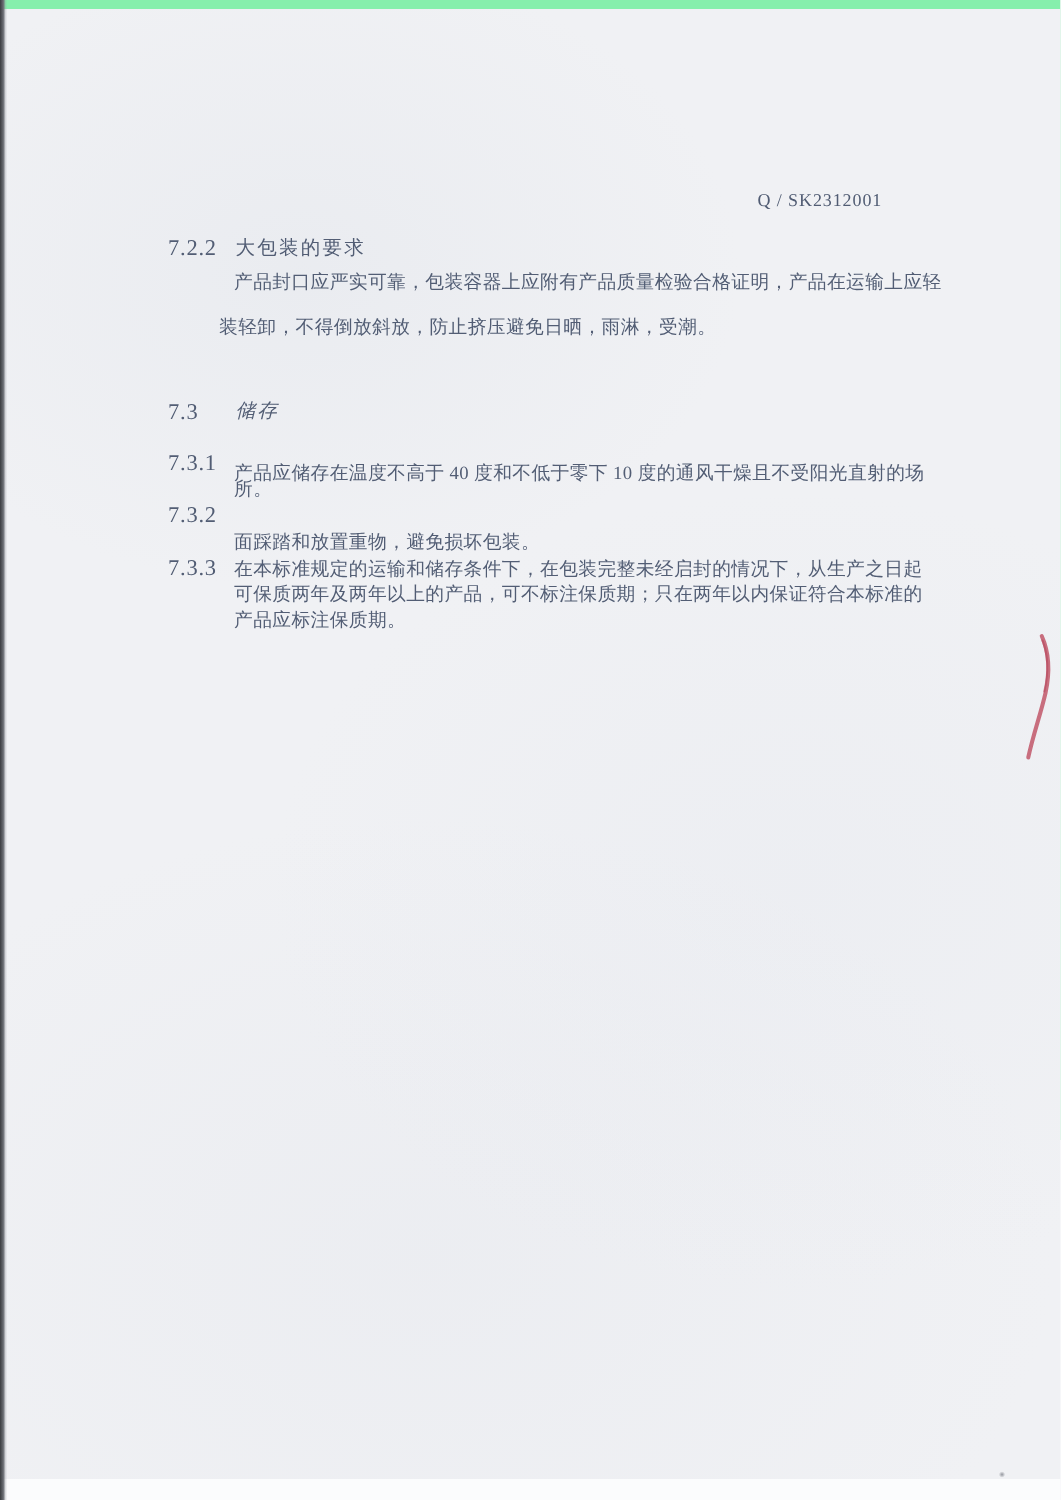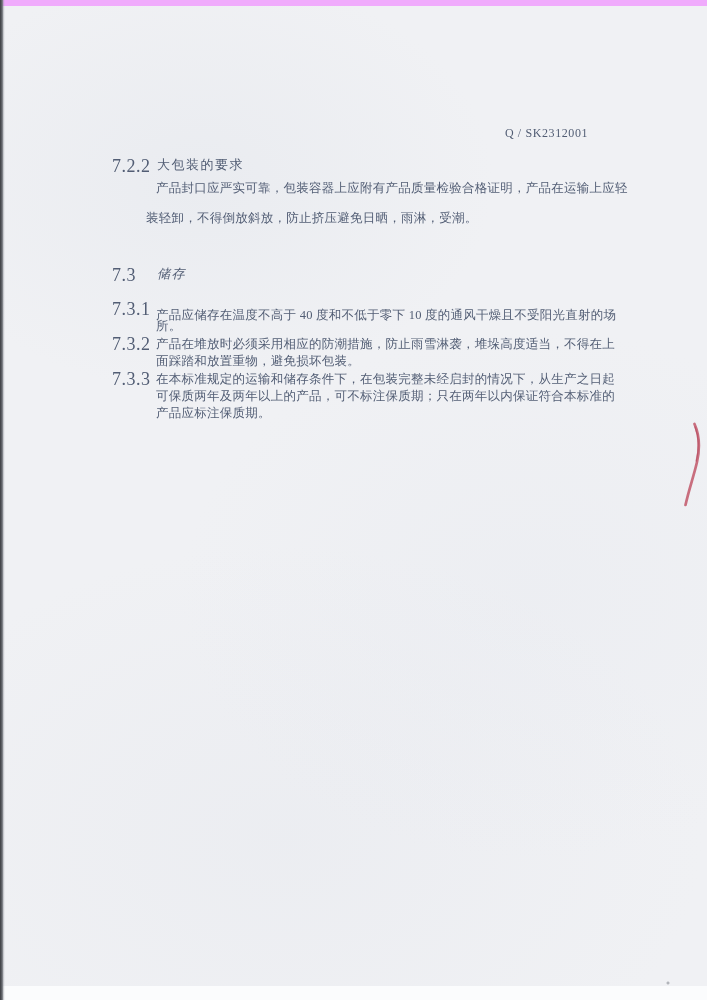--- a/index.html
+++ b/index.html
@@ -8,21 +8,21 @@
     background: #fbfcfd;
     width: 707px;
     height: 1000px;
     overflow: hidden;
     font-family: "Liberation Serif", "DejaVu Serif", serif;
   }
   .stage {
     position: relative;
     width: 707px;
     height: 760px;
-    background: #f0abfc;
+    background: #86efac;
   }
   
   .paper {
     position: absolute;
     left: 2px;
     top: 6px;
     width: 705px;
     height: 980px;
     background:
       radial-gradient(ellipse 420px 300px at 28% 18%, rgba(222,226,233,0.35), rgba(0,0,0,0) 70%),
@@ -48,21 +48,21 @@
     opacity: 0.95;
   }
   .line {
     position: absolute;
     white-space: nowrap;
     font-size: 12.5px;
     letter-spacing: 0.25px;
     line-height: 14px;
   }
   .sec-num {
-    font-size: 18px;
+    font-size: 15px;
     letter-spacing: 0.5px;
   }
   .sec-title {
     font-size: 13px;
     letter-spacing: 1.5px;
   }
   .header-code {
     font-size: 12px;
     letter-spacing: 0.6px;
     color: #49556d;
@@ -102,21 +102,20 @@
     <div class="line" style="left:156px; top:181px;">产品封口应严实可靠，包装容器上应附有产品质量检验合格证明，产品在运输上应轻</div>
 
     <div class="line sec-num" style="left:112px; top:268px;">7.3</div>
     <div class="line sec-title" style="left:157px; top:267px;font-style:italic;">储存</div>
 
     <div class="line sec-num" style="left:112px; top:302px;">7.3.1</div>
     <div class="line" style="left:156px; top:308px;">产品应储存在温度不高于 40 度和不低于零下 10 度的通风干燥且不受阳光直射的场</div>
     <div class="line" style="left:156px; top:319px;">所。</div>
 
     <div class="line sec-num" style="left:112px; top:337px;">7.3.2</div>
-    <div class="line" style="left:156px; top:337px;">产品在堆放时必须采用相应的防潮措施，防止雨雪淋袭，堆垛高度适当，不得在上</div>
     <div class="line" style="left:156px; top:354px;">面踩踏和放置重物，避免损坏包装。</div>
 
     <div class="line sec-num" style="left:112px; top:372px;">7.3.3</div>
     <div class="line" style="left:156px; top:389px;">可保质两年及两年以上的产品，可不标注保质期；只在两年以内保证符合本标准的</div>
     <div class="line" style="left:156px; top:372px;">在本标准规定的运输和储存条件下，在包装完整未经启封的情况下，从生产之日起</div>
     <div class="line" style="left:156px; top:406px;">产品应标注保质期。</div>
 
   </div>
 
   <svg class="red-mark" viewBox="0 0 22 90" aria-hidden="true">

